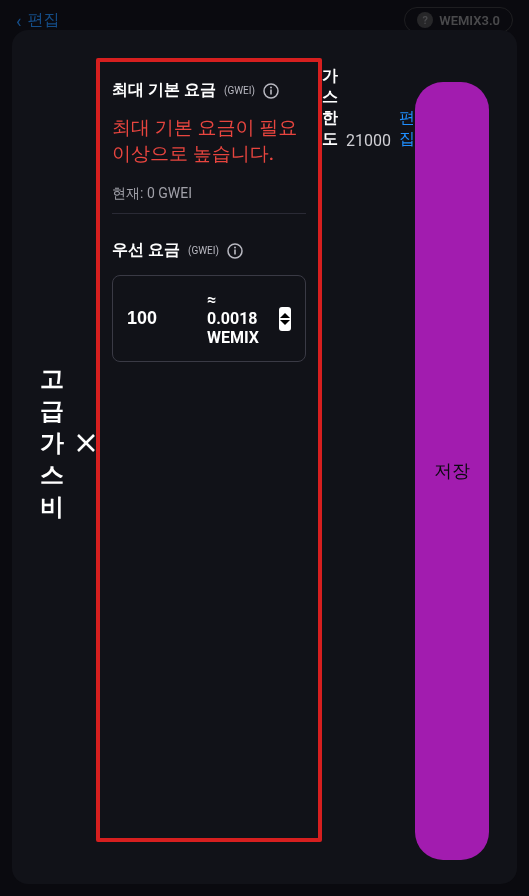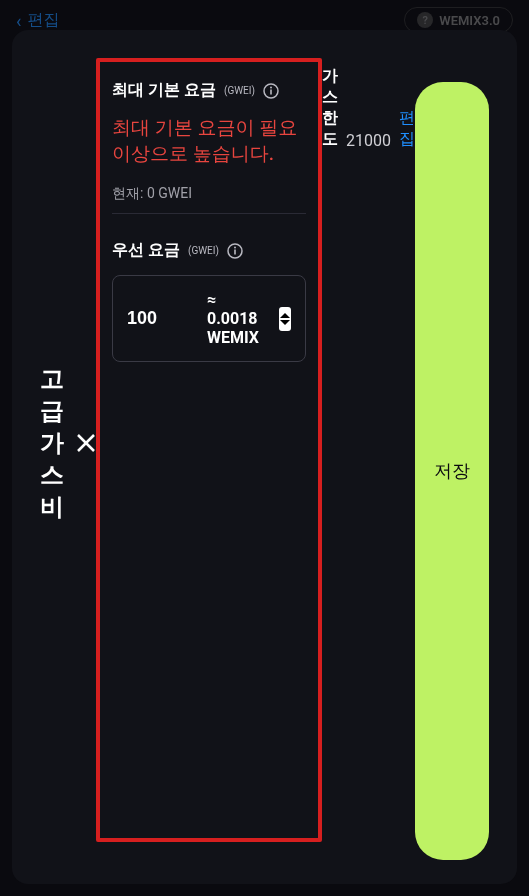--- a/index.html
+++ b/index.html
@@ -228,21 +228,21 @@
       color: #ffffff;
     }
     .gas-limit-value {
       color: #d0d0d5;
     }
     .edit-link {
       color: #1f8fff;
       cursor: pointer;
     }
     .save-button {
-      background: #bef264;
+      background: #a21caf;
       color: #0a0a0f;
       font-size: 18px;
       font-weight: 500;
       border: none;
       border-radius: 28px;
       padding: 18px;
       cursor: pointer;
       width: 100%;
       margin-top: 24px;
     }

